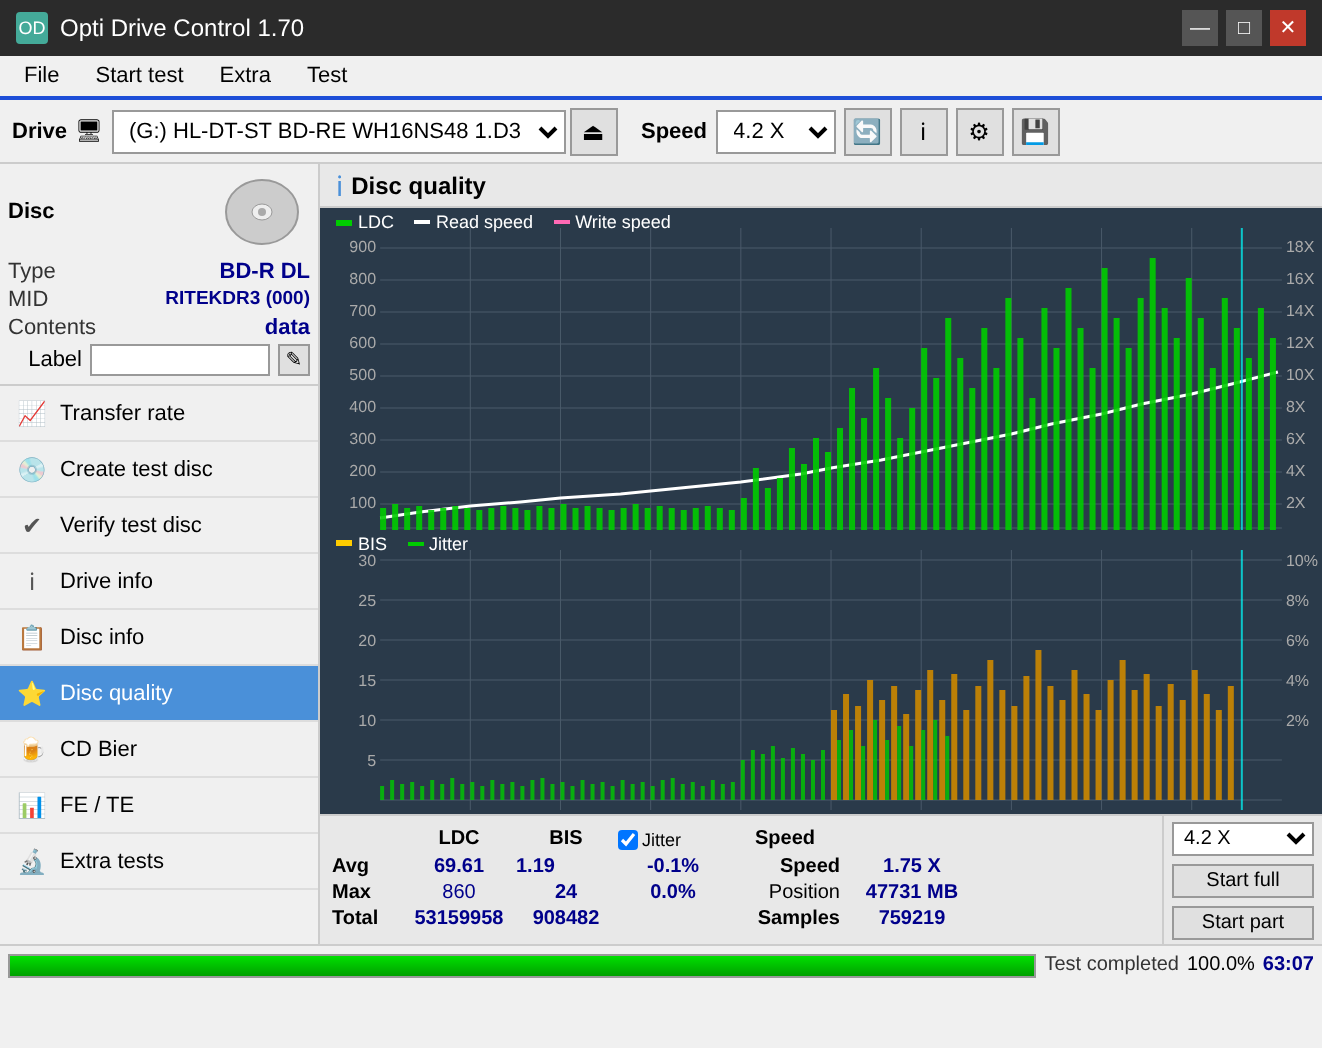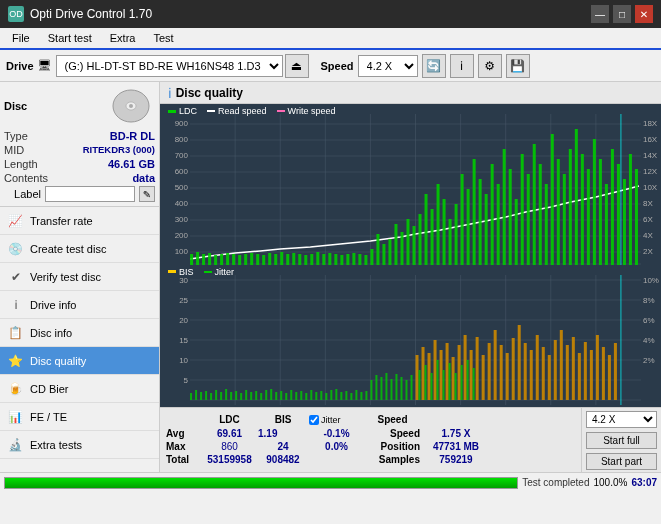--- a/index.html
+++ b/index.html
@@ -299,24 +299,20 @@
           </svg>
         </div>
       </div>
       <div class="disc-row">
         <span class="disc-row-label">Type</span>
         <span class="disc-row-value">BD-R DL</span>
       </div>
       <div class="disc-row">
         <span class="disc-row-label">MID</span>
         <span class="disc-row-value" style="font-size:9.5px;">RITEKDR3 (000)</span>
-      </div>
-      <div class="disc-row">
-        <span class="disc-row-label">Length</span>
-        <span class="disc-row-value">46.61 GB</span>
       </div>
       <div class="disc-row">
         <span class="disc-row-label">Contents</span>
         <span class="disc-row-value">data</span>
       </div>
       <div class="label-row">
         <span>Label</span>
         <input class="label-input" type="text" value="" style="">
         <button style="width:16px;height:16px;font-size:10px;padding:0;border:1px solid #999;background:#e0e0e0;cursor:pointer;">✎</button>
       </div>
@@ -697,21 +693,21 @@
           <span style="text-align:left;color:#00008b;font-weight:bold;">1.19</span>
           <span style="text-align:center;color:#00008b;font-weight:bold;">-0.1%</span>
           <span style="text-align:right;font-weight:bold;font-size:10px;">Speed</span>
           <span style="text-align:center;color:#00008b;font-weight:bold;">1.75 X</span>
         </div>
         <div style="display:grid;grid-template-columns:35px 55px 50px 55px 55px 70px;gap:1px;font-size:10px;padding:1px 2px;align-items:center;">
           <span style="font-weight:bold;">Max</span>
           <span style="text-align:center;color:#00008b;font-weight:normal;">860</span>
           <span style="text-align:center;color:#00008b;font-weight:bold;">24</span>
           <span style="text-align:center;color:#00008b;font-weight:bold;">0.0%</span>
-          <span style="text-align:right;font-weight:bold;font-size:10px;">Position</span>
+          <span style="text-align:right;font-weight:normal;font-size:10px;">Position</span>
           <span style="text-align:center;color:#00008b;font-weight:bold;">47731 MB</span>
         </div>
         <div style="display:grid;grid-template-columns:35px 55px 50px 55px 55px 70px;gap:1px;font-size:10px;padding:1px 2px;align-items:center;">
           <span style="font-weight:bold;">Total</span>
           <span style="text-align:center;color:#00008b;font-weight:bold;">53159958</span>
           <span style="text-align:center;color:#00008b;font-weight:bold;">908482</span>
           <span></span>
           <span style="text-align:right;font-weight:bold;font-size:10px;">Samples</span>
           <span style="text-align:center;color:#00008b;font-weight:bold;">759219</span>
         </div>

